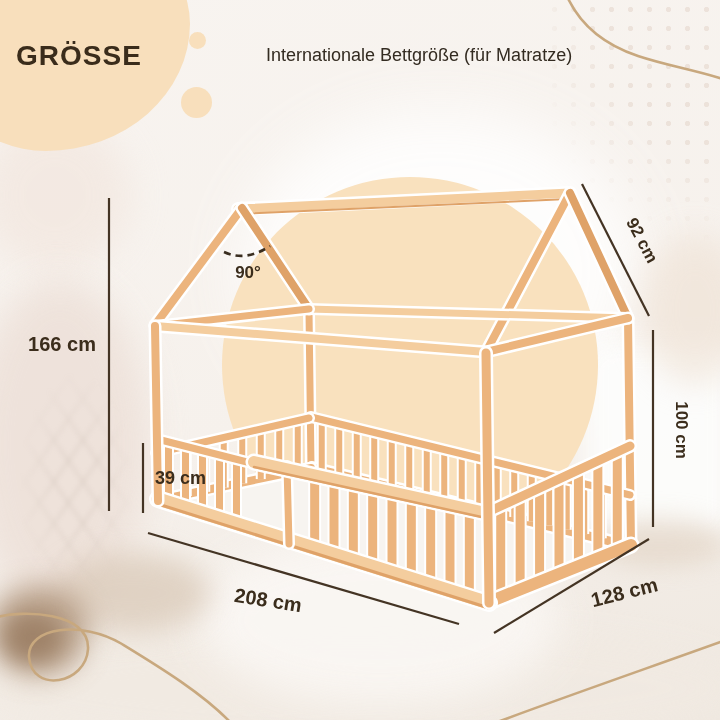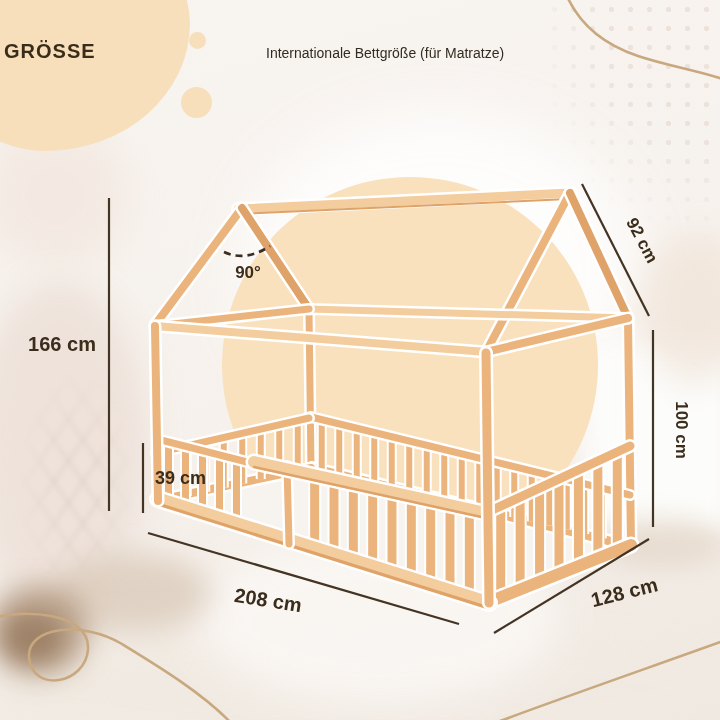--- a/index.html
+++ b/index.html
@@ -37,22 +37,22 @@
       repeating-linear-gradient(55deg,rgba(178,163,152,.55) 0 2px,transparent 2px 24px),
       repeating-linear-gradient(-55deg,rgba(178,163,152,.55) 0 2px,transparent 2px 24px);
     -webkit-mask-image:radial-gradient(closest-side at 45% 50%,#000 35%,transparent 100%);
     mask-image:radial-gradient(closest-side at 45% 50%,#000 35%,transparent 100%);
   }
   
   .badge-blob{left:-72px;top:-85px;width:262px;height:236px;background:#F8DFBC;
     border-radius:48% 52% 55% 45%/50% 46% 54% 50%;}
   .dot-sm{left:189px;top:32px;width:17px;height:17px;background:#F8DFBC;}
   .dot-md{left:181px;top:87px;width:31px;height:31px;background:#F8DFBC;}
-  .badge-text{left:4px;top:40px;font-size:20px;font-weight:bold;letter-spacing:1px;color:#3A2C1B;}
-  .subtitle{left:266px;top:45px;font-size:14px;color:#332B21;}
+  .badge-text{left:16px;top:40px;font-size:28px;font-weight:bold;letter-spacing:1px;color:#3A2C1B;}
+  .subtitle{left:266px;top:45px;font-size:18px;color:#332B21;}
   .mattress{left:266px;top:63px;font-size:18.5px;font-weight:bold;color:#453425;letter-spacing:.5px;}
   svg{position:absolute;left:0;top:0;}
   .dim{stroke:#443424;stroke-width:2.2;fill:none;}
   .dimtxt{fill:#3B2D1C;font-family:"Liberation Sans",sans-serif;font-weight:bold;}
   .f20{font-size:20px;} .f18{font-size:18px;} .f17{font-size:17px;}
   .sq{stroke:#C8A87E;stroke-width:2.6;fill:none;}
 </style>
 </head>
 <body>
 

